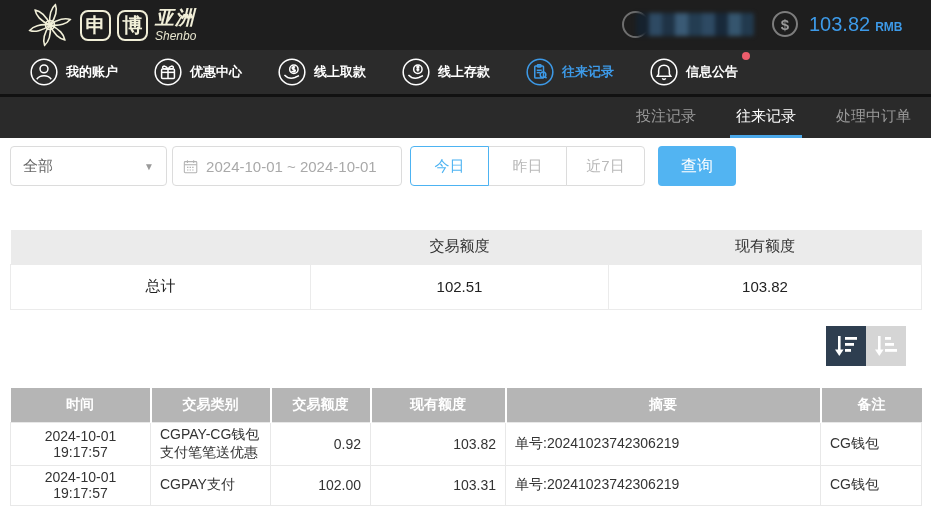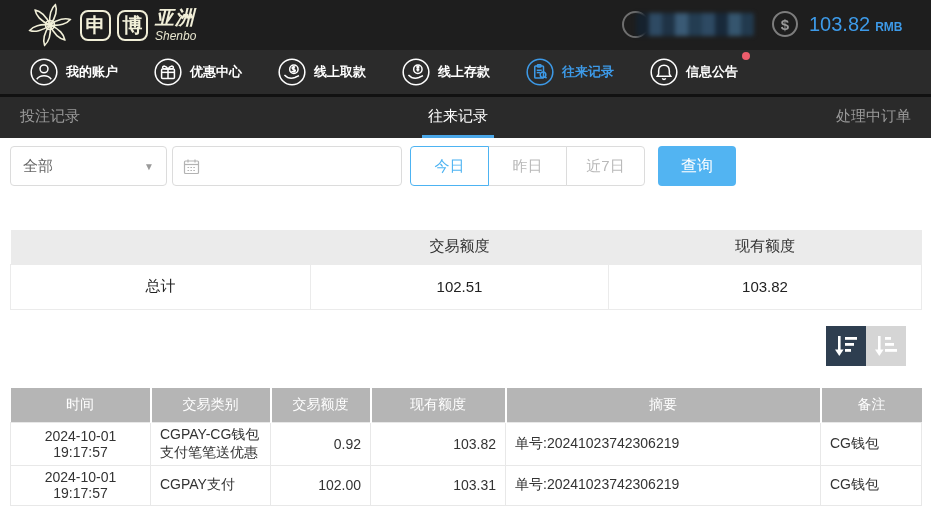--- a/index.html
+++ b/index.html
@@ -31,21 +31,21 @@
              display:flex; align-items:center; padding-left:30px; }
   .nav-item { display:flex; align-items:center; color:#fff; font-size:13px; font-weight:bold;
               margin-right:36px; position:relative; cursor:pointer; white-space:nowrap; }
   .nav-item svg { width:28px; height:28px; margin-right:8px; }
   .nav-item.active { color:#3d9ae8; }
   .nav-badge { position:absolute; right:-12px; top:-6px; width:8px; height:8px; border-radius:50%; background:#ee5d6c; }
 
   
   .nav-sep { position:absolute; left:0; top:94px; width:931px; height:3px; background:#111; }
   .tabbar { position:absolute; left:0; top:97px; width:931px; height:41px; background:#2a2a2a;
-            display:flex; justify-content:space-between; }
+            display:flex; justify-content:flex-end; }
   .tab { color:#9a9a9a; font-size:15px; line-height:38px; padding:0 6px; margin:0 14px;
          border-bottom:3px solid transparent; cursor:pointer; white-space:nowrap; }
   .tab.active { color:#fff; border-bottom-color:#4aa7e8; }
 
   
   .filter-select { position:absolute; left:10px; top:146px; width:157px; height:40px; border:1px solid #dcdcdc;
                    border-radius:4px; font-size:15px; color:#666; display:flex; align-items:center;
                    padding:0 12px; cursor:pointer; background:#fff; }
   .filter-select .caret { margin-left:auto; color:#9a9a9a; font-size:10px; }
   .date-box { position:absolute; left:172px; top:146px; width:230px; height:40px; border:1px solid #dcdcdc;
@@ -69,21 +69,21 @@
                   border:1px solid #ebebeb; }
   .sum-table col.c1 { width:300px; } .sum-table col.c2 { width:298px; } .sum-table col.c3 { width:313px; }
 
   
   .sort-btn { position:absolute; top:326px; width:40px; height:40px; border:none; cursor:pointer; padding:5px; }
   .sort-desc { left:826px; background:#2e3e50; }
   .sort-asc  { left:866px; background:#d5d5d5; }
 
   
   .rec-table { position:absolute; left:10px; top:388px; width:911px; border-collapse:collapse; table-layout:fixed; }
-  .rec-table th { background:#b5b5b5; color:#fff; height:34px; font-size:14px; font-weight:normal;
+  .rec-table th { background:#b5b5b5; color:#fff; height:34px; font-size:14px; font-weight:bold;
                   border-left:2px solid #fff; }
   .rec-table th:first-child { border-left:none; }
   .rec-table td { border:1px solid #e8e8e8; font-size:14px; color:#333; height:40px; padding:3px 9px; background:#fff; }
   .rec-table col.t1{width:140px}.rec-table col.t2{width:120px}.rec-table col.t3{width:100px}
   .rec-table col.t4{width:135px}.rec-table col.t5{width:315px}.rec-table col.t6{width:101px}
   .td-center{text-align:center}.td-right{text-align:right}.td-left{text-align:left}
 </style>
 </head>
 <body>
 
@@ -207,20 +207,21 @@
 
   <div class="date-box">
     <svg viewBox="0 0 17 17" fill="none" stroke="#b3b3b3" stroke-width="1.2">
       <rect x="1.5" y="3" width="14" height="12.5" rx="1"></rect>
       <line x1="1.5" y1="6.5" x2="15.5" y2="6.5"></line>
       <line x1="5" y1="1.5" x2="5" y2="4.5"></line>
         <line x1="12" y1="1.5" x2="12" y2="4.5"></line>
       <line x1="4.5" y1="9.5" x2="12.5" y2="9.5" stroke-dasharray="1.6 1.3"></line>
       <line x1="4.5" y1="12.5" x2="12.5" y2="12.5" stroke-dasharray="1.6 1.3"></line>
     </svg>
+    <input readonly="" value="2024-10-01 ~ 2024-10-01" style="">
   </div>
 
   <div class="quick-group">
     <button class="quick-btn active">今日</button>
     <button class="quick-btn">昨日</button>
     <button class="quick-btn">近7日</button>
   </div>
 
   <button class="query-btn">查询</button>
 

